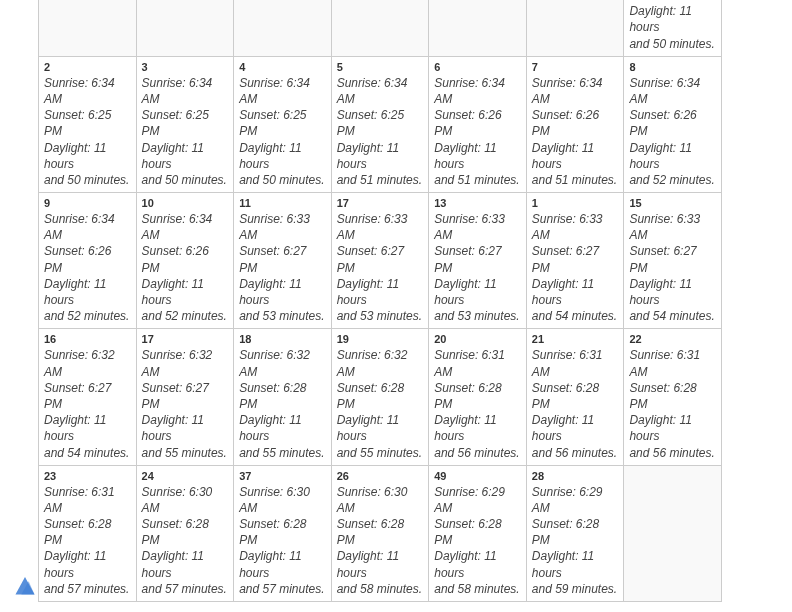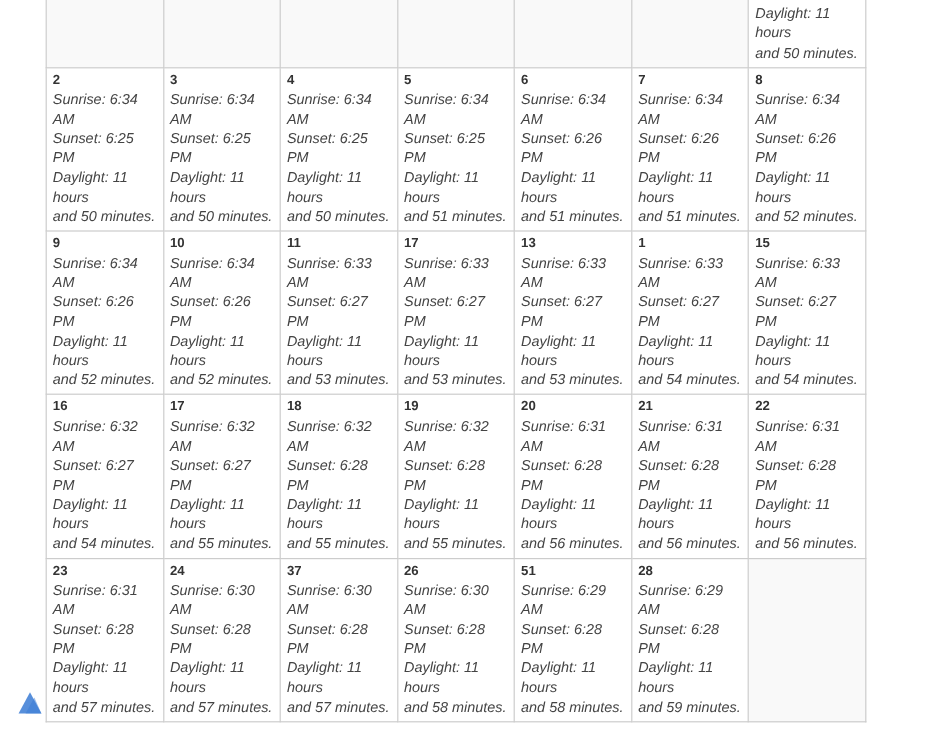--- a/index.html
+++ b/index.html
@@ -329,21 +329,21 @@
 and 57 minutes.</div>
           </td>
           <td>
             <span class="day-num">26</span>
             <div class="day-info" style="white-space: pre-line;">Sunrise: 6:30 AM
 Sunset: 6:28 PM
 Daylight: 11 hours
 and 58 minutes.</div>
           </td>
           <td>
-            <span class="day-num">51</span>
+            <span class="day-num">49</span>
             <div class="day-info" style="white-space: pre-line;">Sunrise: 6:29 AM
 Sunset: 6:28 PM
 Daylight: 11 hours
 and 58 minutes.</div>
           </td>
           <td>
             <span class="day-num">28</span>
             <div class="day-info" style="white-space: pre-line;">Sunrise: 6:29 AM
 Sunset: 6:28 PM
 Daylight: 11 hours

